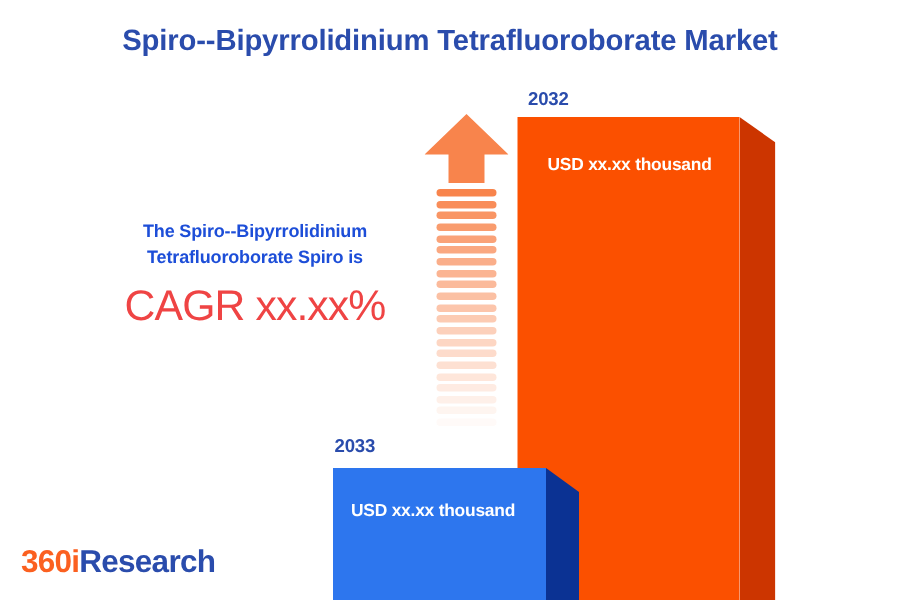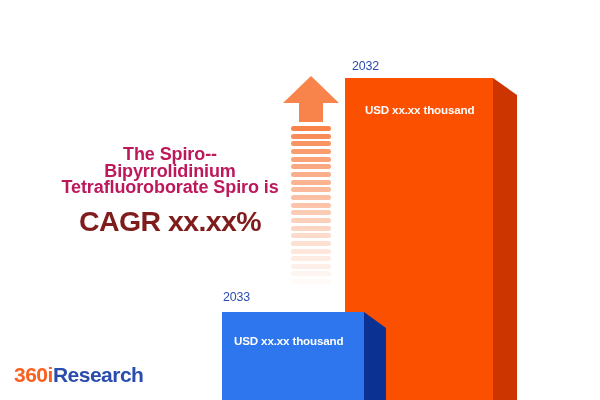--- a/index.html
+++ b/index.html
@@ -37,31 +37,31 @@
 
   
   .copy-block {
     position: absolute;
     left: 60px;
     top: 146px;
     width: 220px;
     text-align: center;
   }
   .copy-line {
-    font-size: 18px;
-    font-weight: bold;
-    color: #be185d;
+    font-size: 12px;
+    font-weight: bold;
+    color: #1d4ed8;
     line-height: 16.5px;
     letter-spacing: -0.1px;
   }
   .cagr {
     margin-top: 9px;
     font-size: 28.5px;
-    font-weight: bold;
-    color: #7f1d1d;
+    font-weight: normal;
+    color: #ef4444;
     letter-spacing: -0.6px;
     line-height: 32px;
     white-space: nowrap;
   }
 
   
   .arrow {
     position: absolute;
     left: 283px;
     top: 76px;
@@ -147,21 +147,21 @@
     color: #ffffff;
     letter-spacing: -0.15px;
     white-space: nowrap;
   }
   .bar-2032 .bar-label-inner { left: 20px; top: 25px; }
   .bar-2024 .bar-label-inner { left: 12px; top: 22px; }
 
   .year-label {
     position: absolute;
     font-size: 12.4px;
-    font-weight: normal;
+    font-weight: bold;
     color: #2a4cac;
     letter-spacing: -0.1px;
   }
   .year-2032 { left: 352px; top: 59px; }
   .year-2024 { left: 223px; top: 290px; }
 
   
   .logo {
     position: absolute;
     left: 14px;
@@ -173,20 +173,21 @@
     text-align: right;
   }
   .logo .logo-a { color: #fb6020; }
   .logo .logo-b { color: #2a4cac; }
 </style>
 </head>
 <body>
 
 <div class="canvas">
 
+  <div class="title">Spiro--Bipyrrolidinium Tetrafluoroborate Market</div>
 
   <div class="copy-block">
     <div class="copy-line">The Spiro--Bipyrrolidinium</div>
     <div class="copy-line">Tetrafluoroborate Spiro is</div>
     <div class="cagr">CAGR xx.xx%</div>
   </div>
 
   <div class="arrow">
     <svg class="arrow-head" viewBox="0 0 56 46" xmlns="http://www.w3.org/2000/svg">
       <path d="M28 0 L56 27 L40 27 L40 46 L16 46 L16 27 L0 27 Z" fill="#f8844c"></path>

